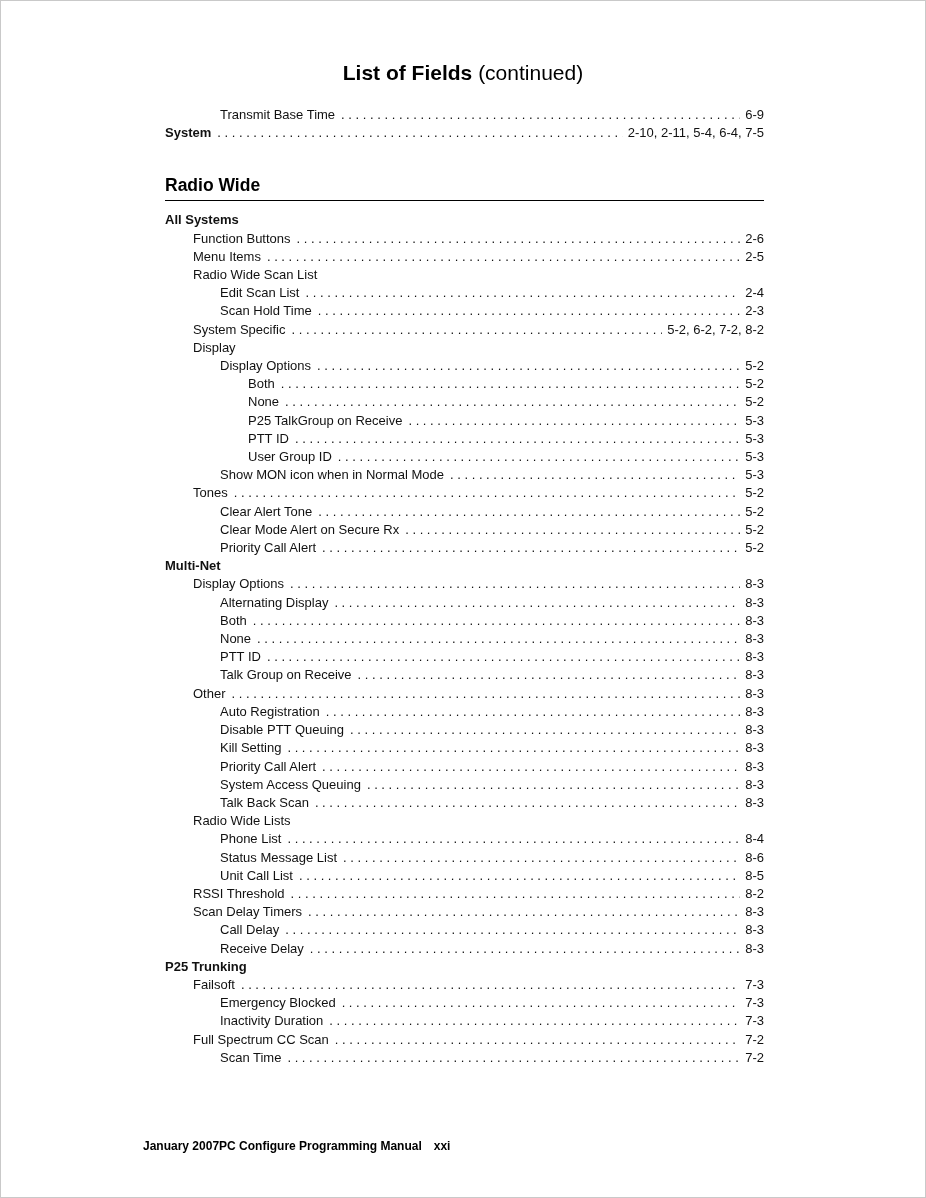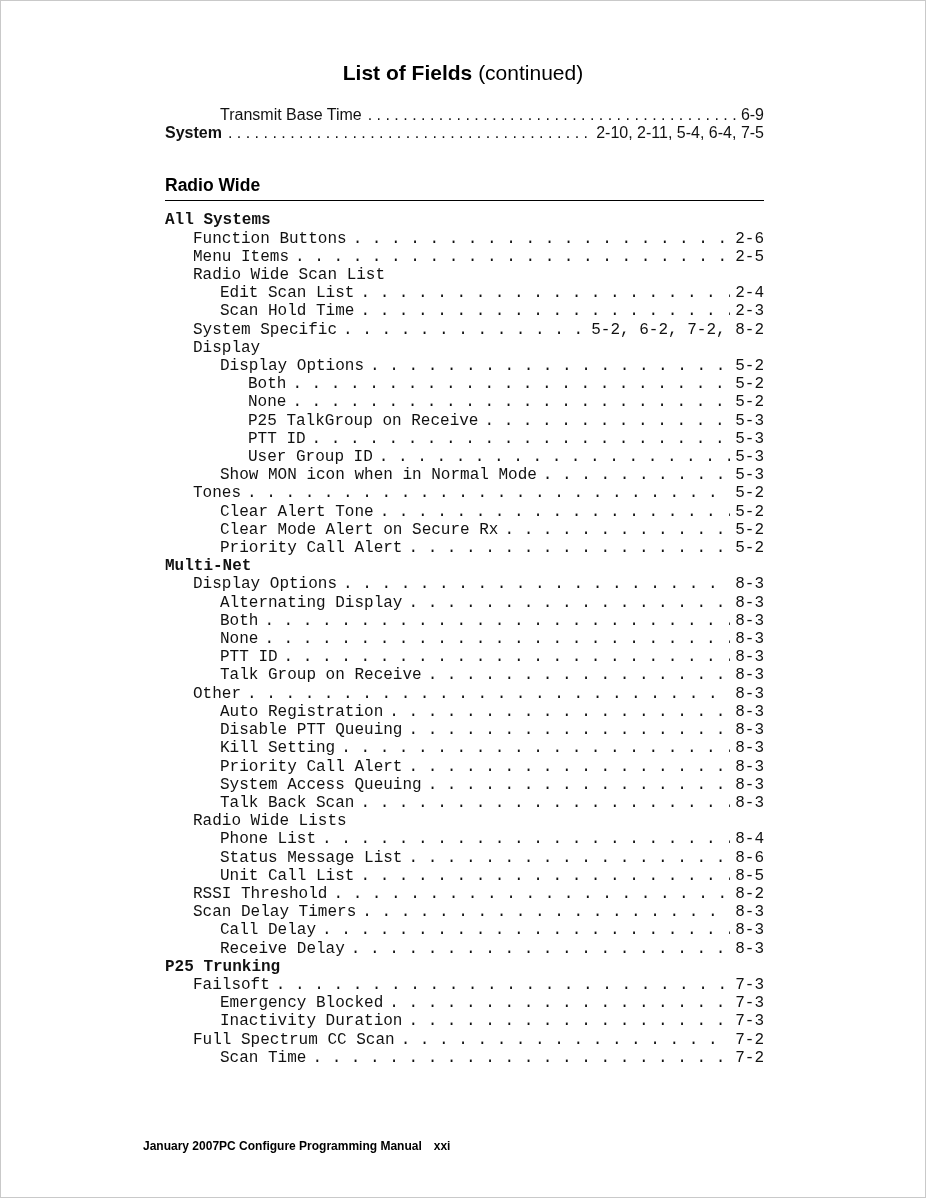--- a/index.html
+++ b/index.html
@@ -33,25 +33,25 @@
   .intro-list { margin-top: 24px; }
   .section-heading {
     margin: 32px 0 0 0;
     font-size: 17.5px;
     font-weight: bold;
     line-height: 22px;
     padding-bottom: 4px;
     border-bottom: 1px solid #000;
     color: #000;
   }
-  .main-list { margin-top: 10px; font-family: Liberation Mono, monospace; }
+  .main-list { margin-top: 10px; }
   .row {
     display: flex;
     align-items: baseline;
-    font-size: 16px;
+    font-size: 13px;
     line-height: 18.2px;
     white-space: nowrap;
   }
   .row .label { flex: 0 0 auto; }
   .row.bold .label { font-weight: bold; }
   .indent-0 { padding-left: 0; }
   .indent-1 { padding-left: 28px; }
   .indent-2 { padding-left: 55px; }
   .indent-3 { padding-left: 83px; }
   .dots {

